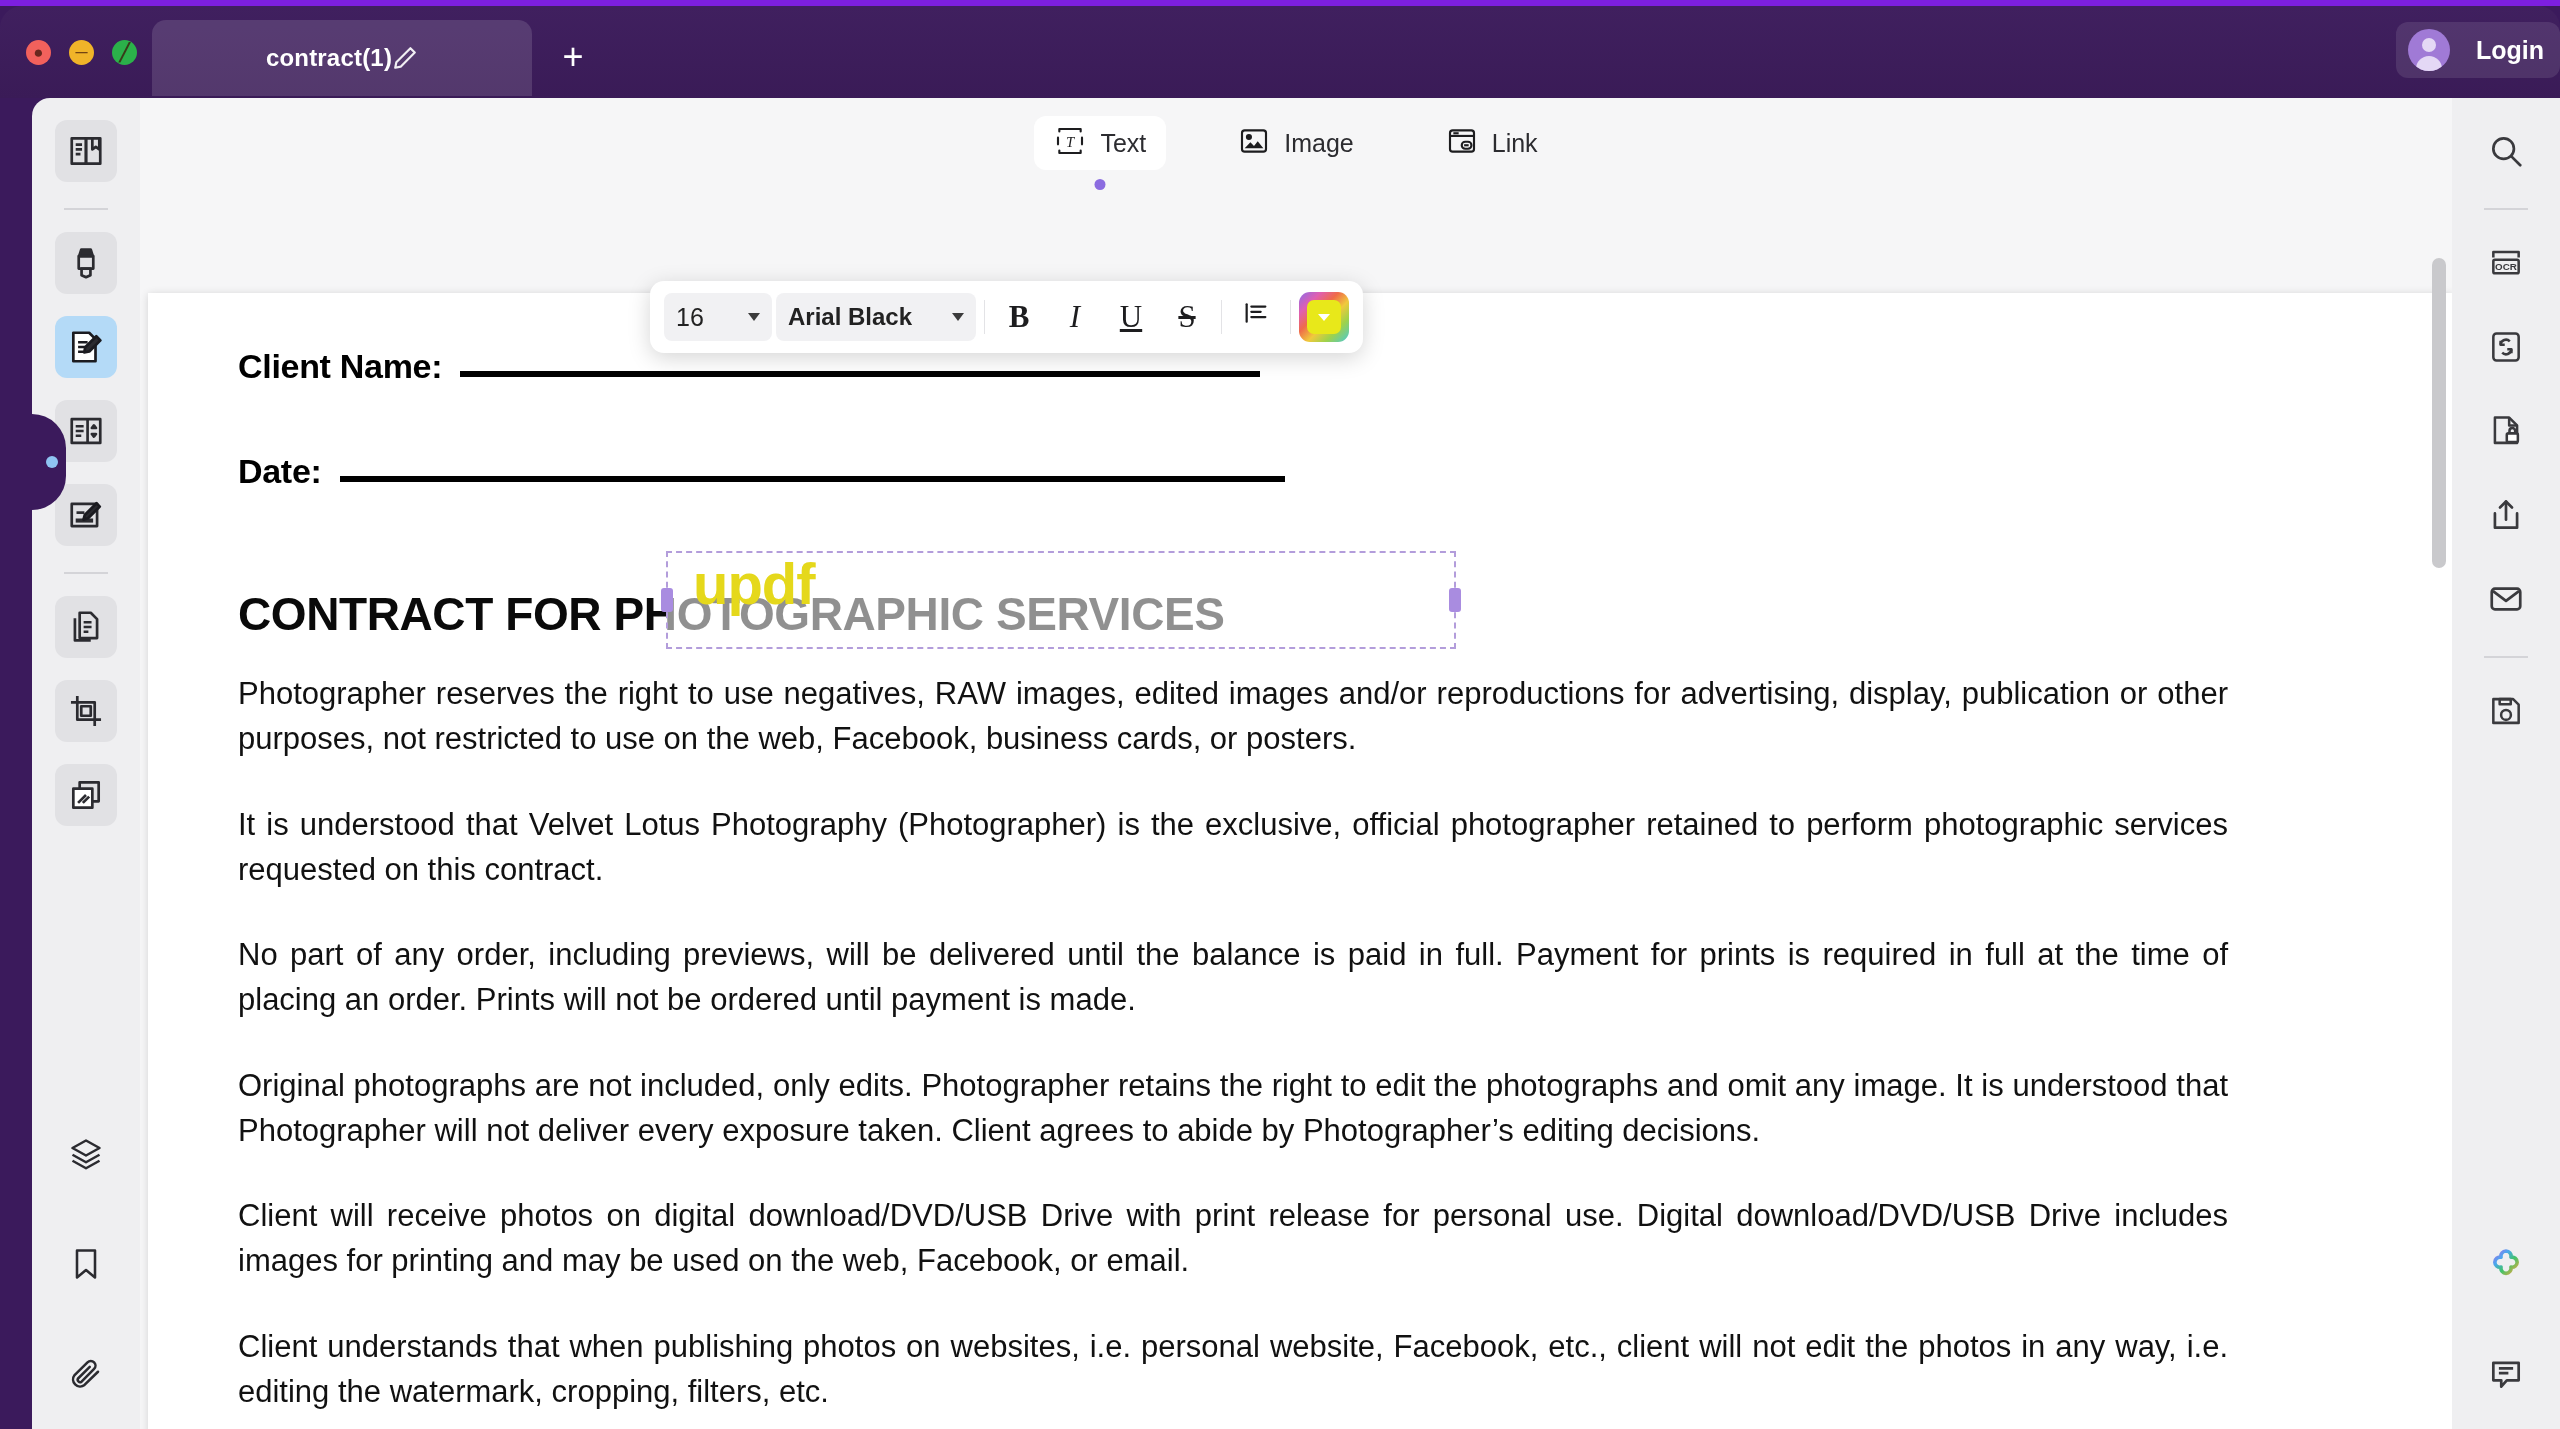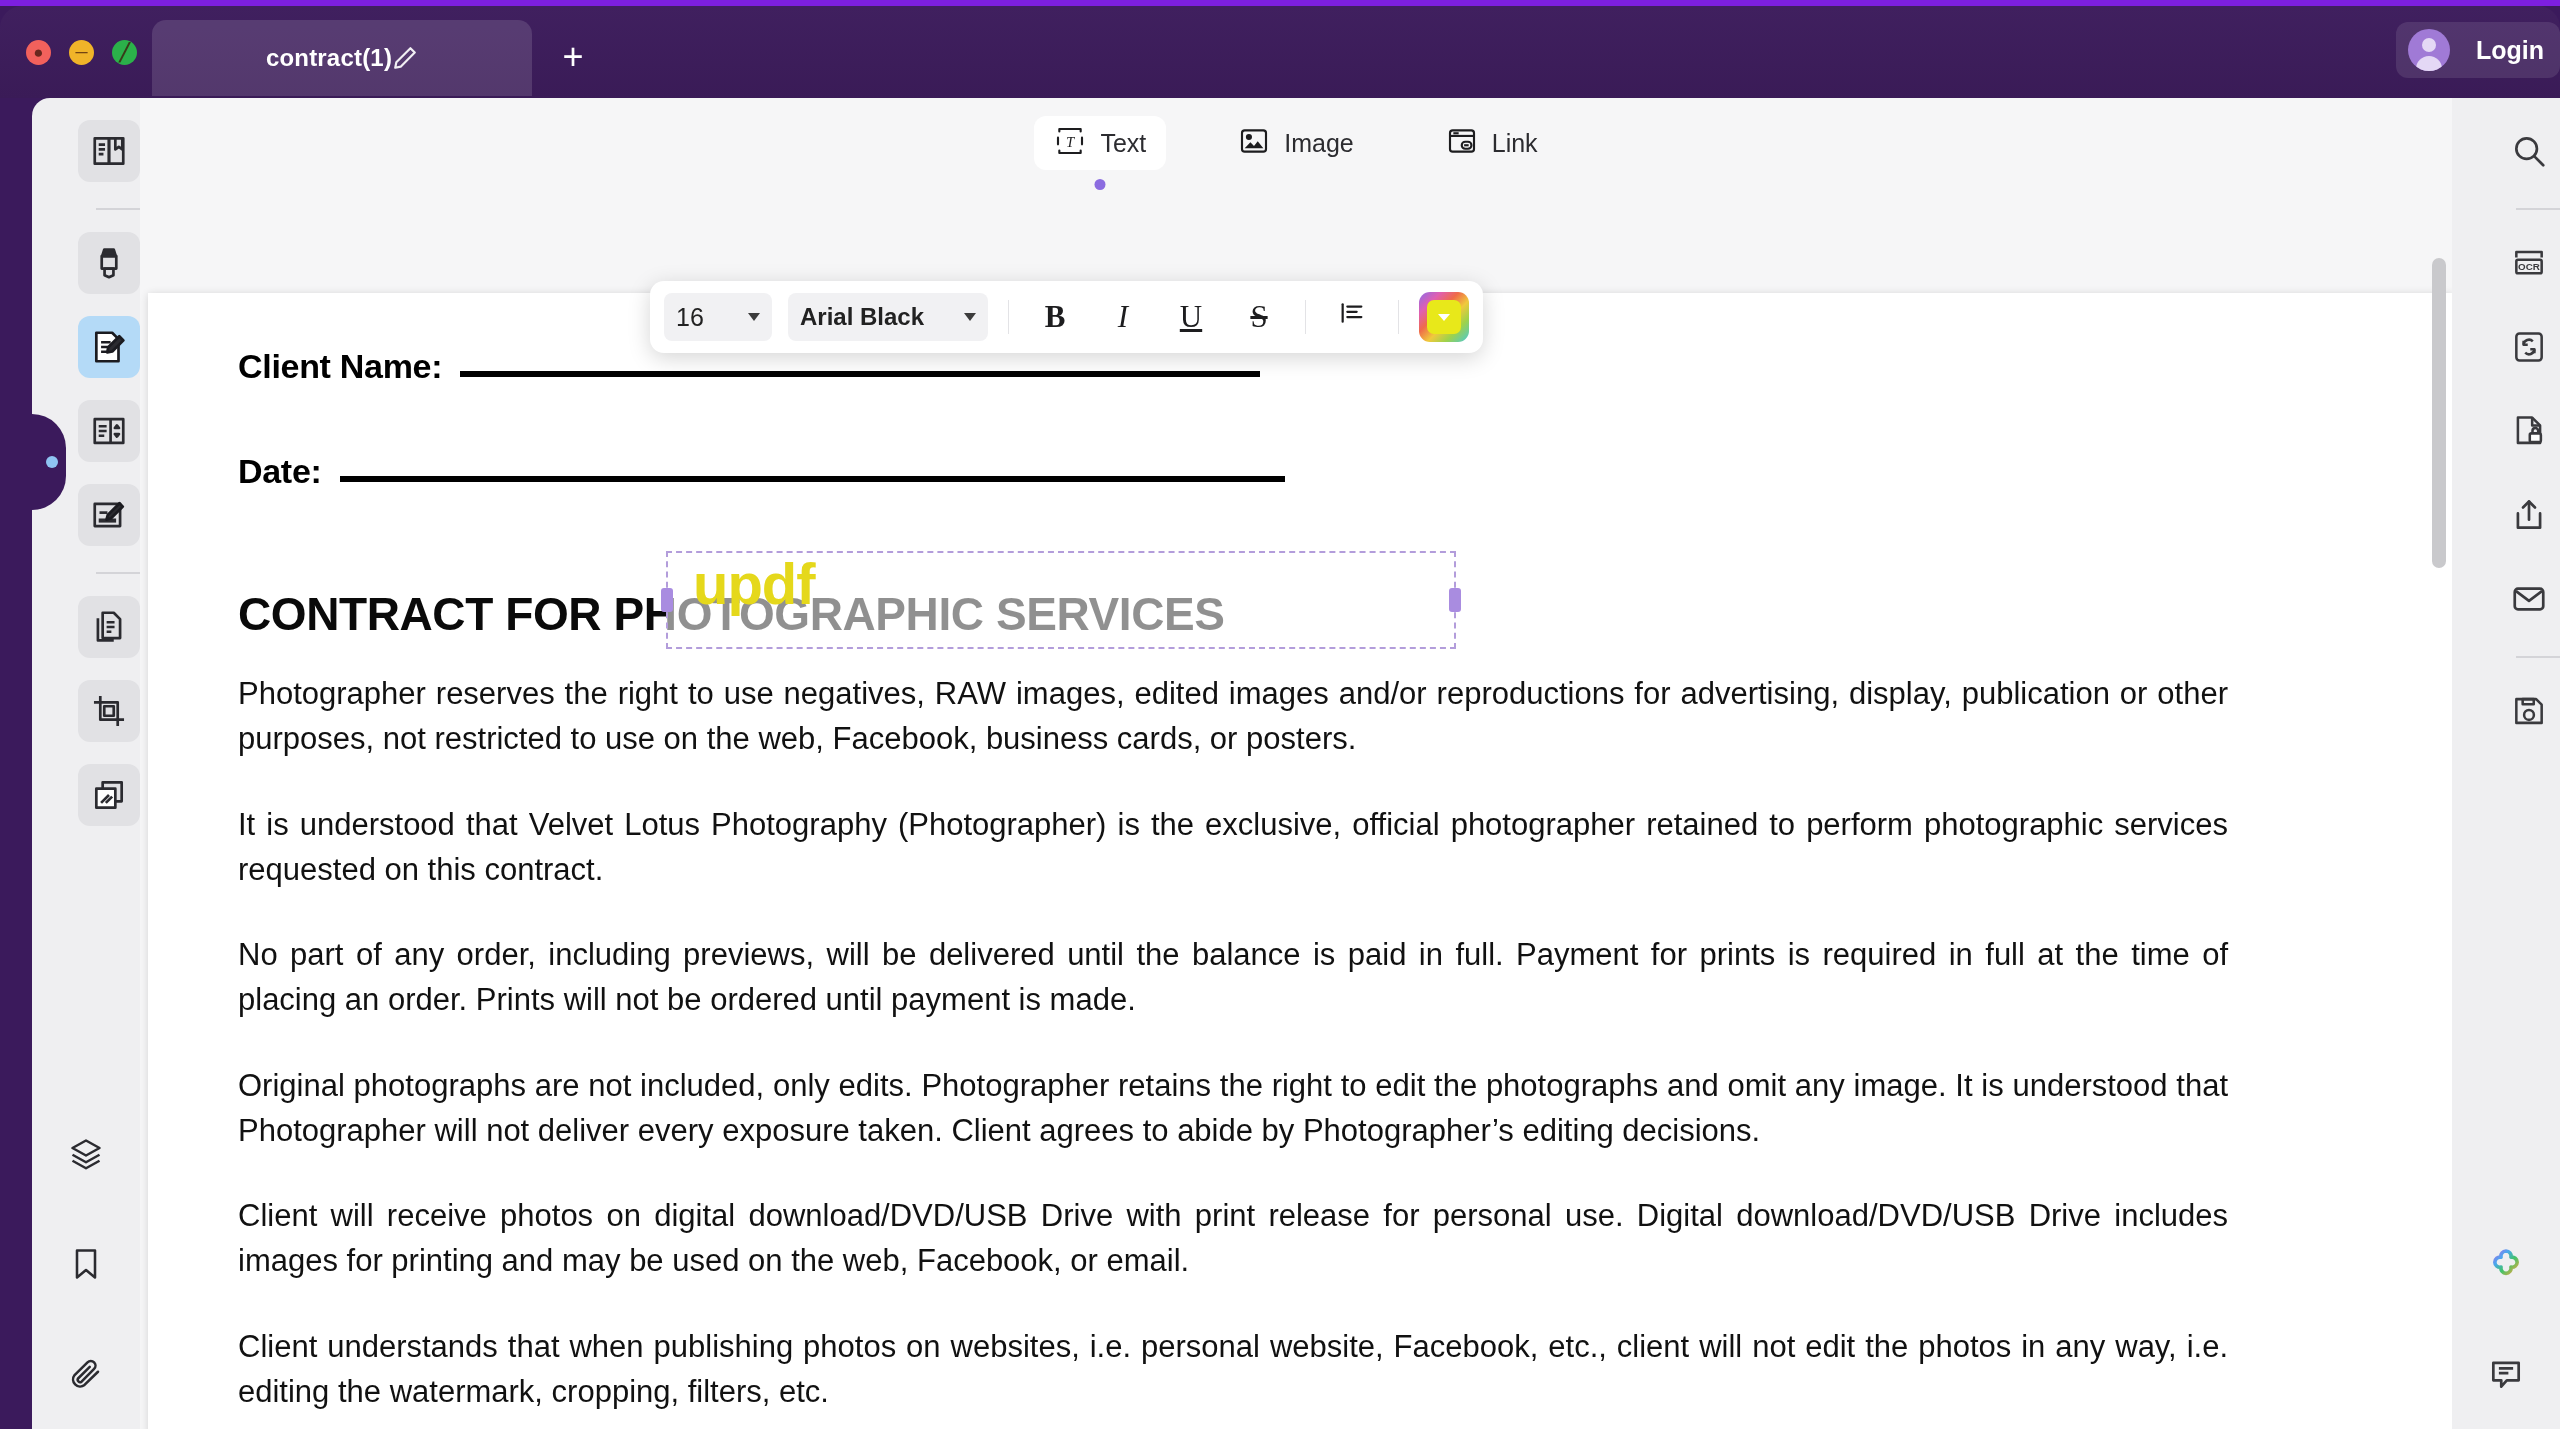--- a/index.html
+++ b/index.html
@@ -80,21 +80,21 @@
     position: absolute; left: 0; top: 98px; width: 2560px; height: 1331px;
   }
 
   .railwrap {
     position: absolute; top: 0; width: 108px; height: 1331px;
     background: #efeff1;
   }
   .rail-left  { left: 32px; border-top-left-radius: 18px; }
   .rail-right { right: 0px; }
 
-  .rail-inner { position: absolute; inset: 0; display: flex; flex-direction: column; align-items: flex-end; }
+  .rail-inner { position: absolute; inset: 0; display: flex; flex-direction: column; align-items: center; }
 
   .tool {
     width: 62px; height: 62px; margin-top: 22px;
     border-radius: 12px; background: #e1e1e4;
     display: flex; align-items: center; justify-content: center;
     flex: none;
   }
   .tool.plain { background: transparent; }
   .tool.active { background: #b4daf7; }
   .tool svg { display: block; }
@@ -190,21 +190,21 @@
     font-weight: 700; font-size: 58px; color: #e5d81b;
     letter-spacing: -1px; line-height: 1;
   }
 
   
   .fmtbar {
     position: absolute; left: 510px; top: 183px;
     height: 72px; padding: 0 14px;
     background: #fff; border-radius: 14px;
     box-shadow: 0 5px 22px rgba(0,0,0,.17);
-    display: flex; align-items: center; gap: 16px;
+    display: flex; align-items: center; gap: 4px;
     z-index: 40;
   }
   .fsel {
     height: 48px; border-radius: 8px; background: #f1f1f3;
     display: flex; align-items: center; justify-content: space-between;
     padding: 0 12px; gap: 10px;
   }
   .fsel.size { width: 108px; }
   .fsel.family { width: 200px; }
   .fsel .val { font-size: 25px; color: #222; white-space: nowrap; }

